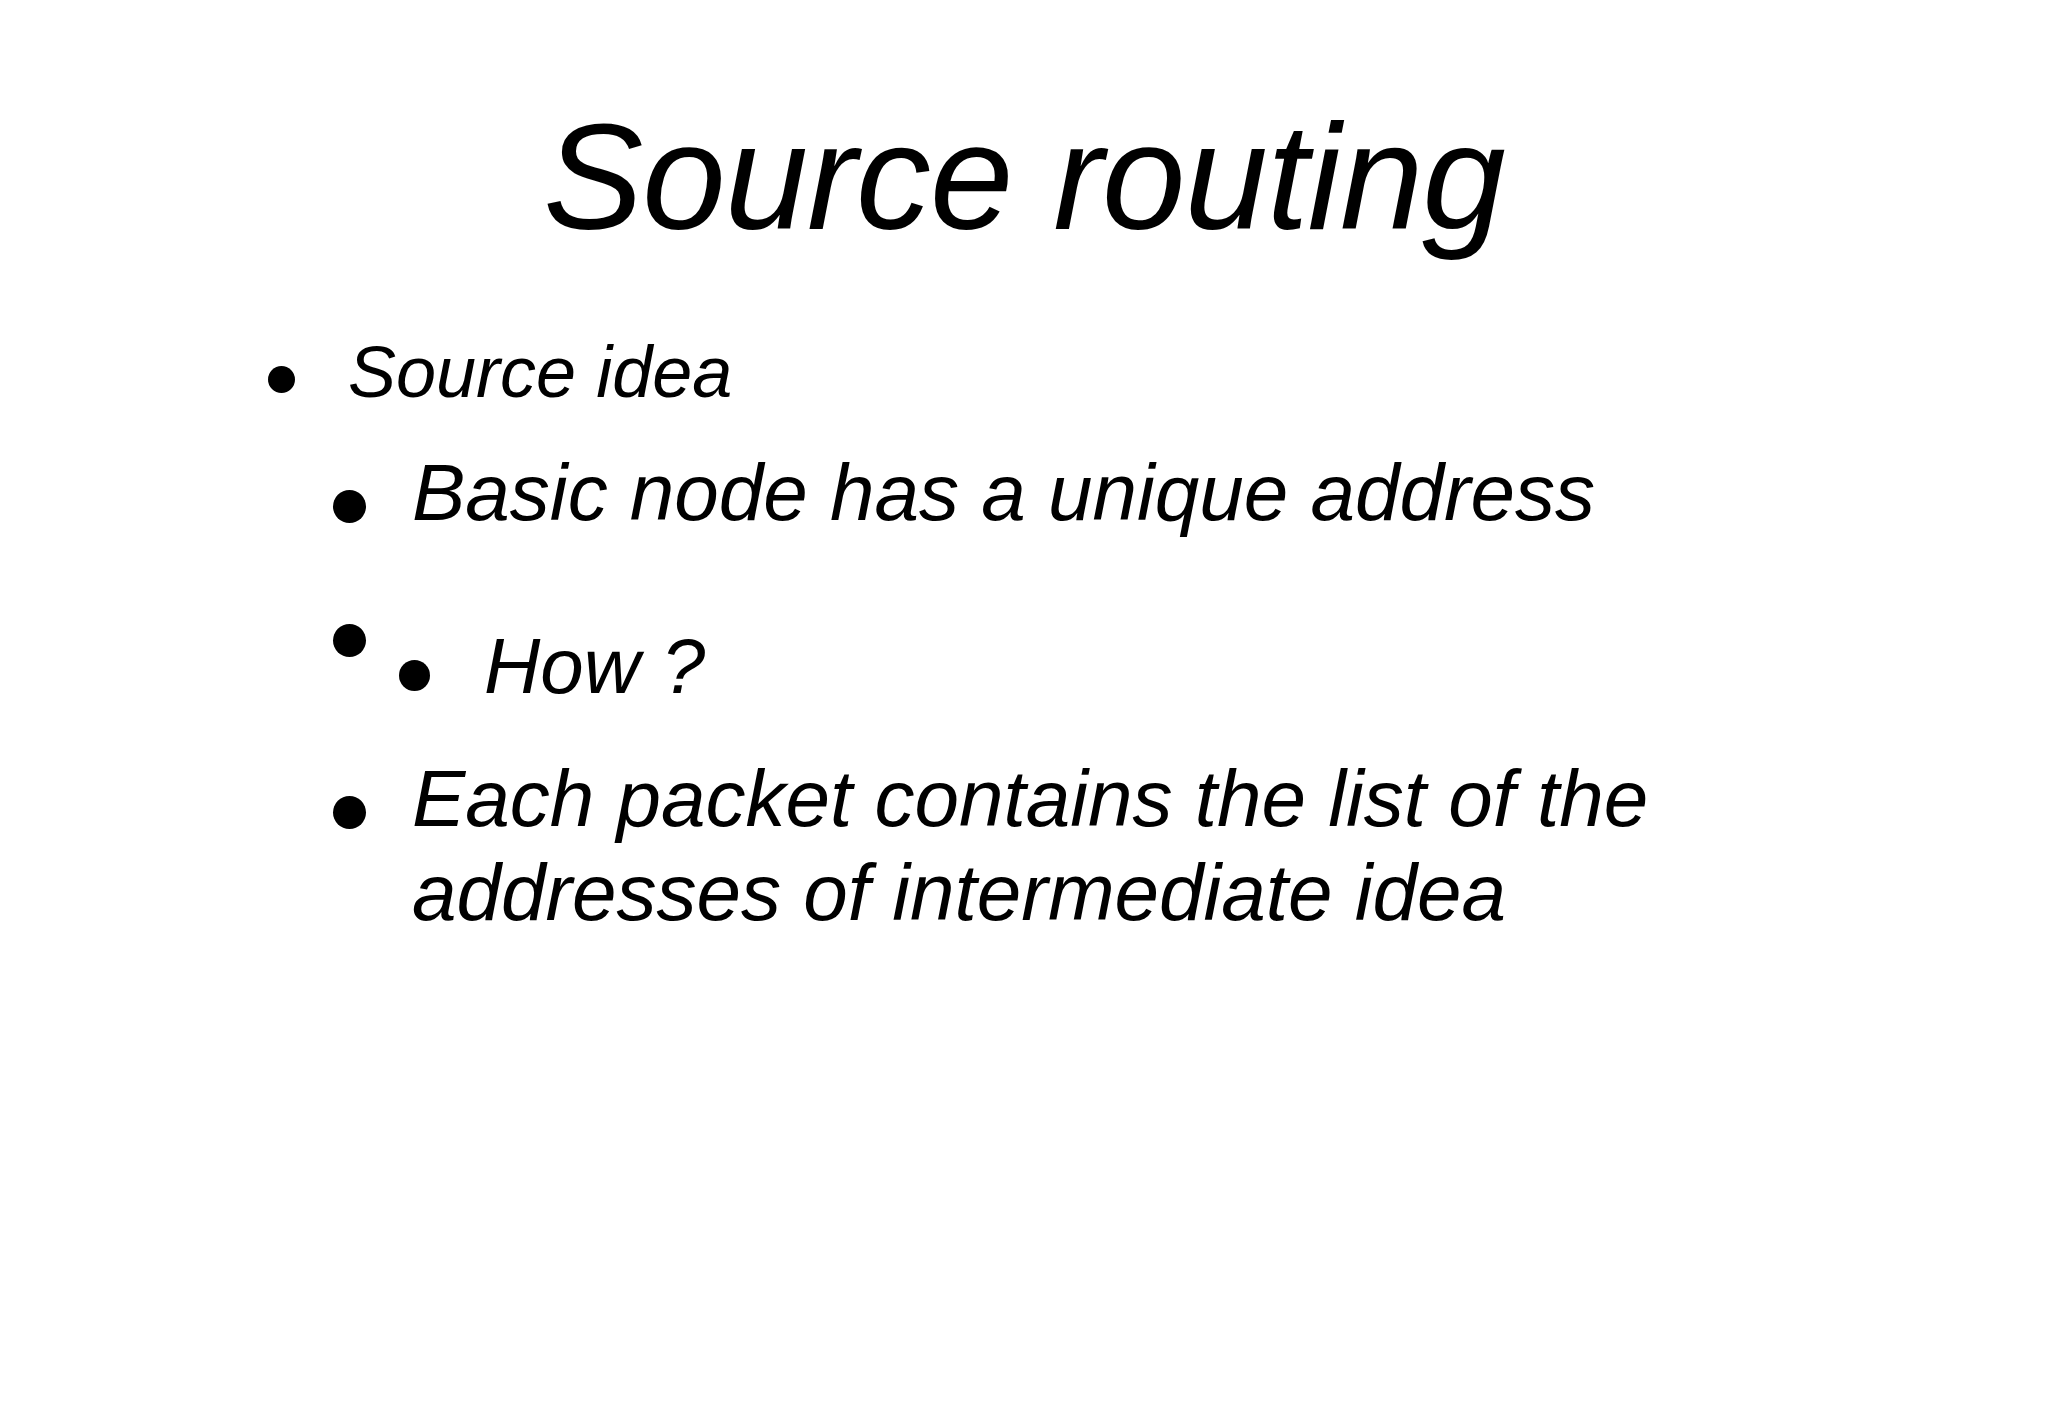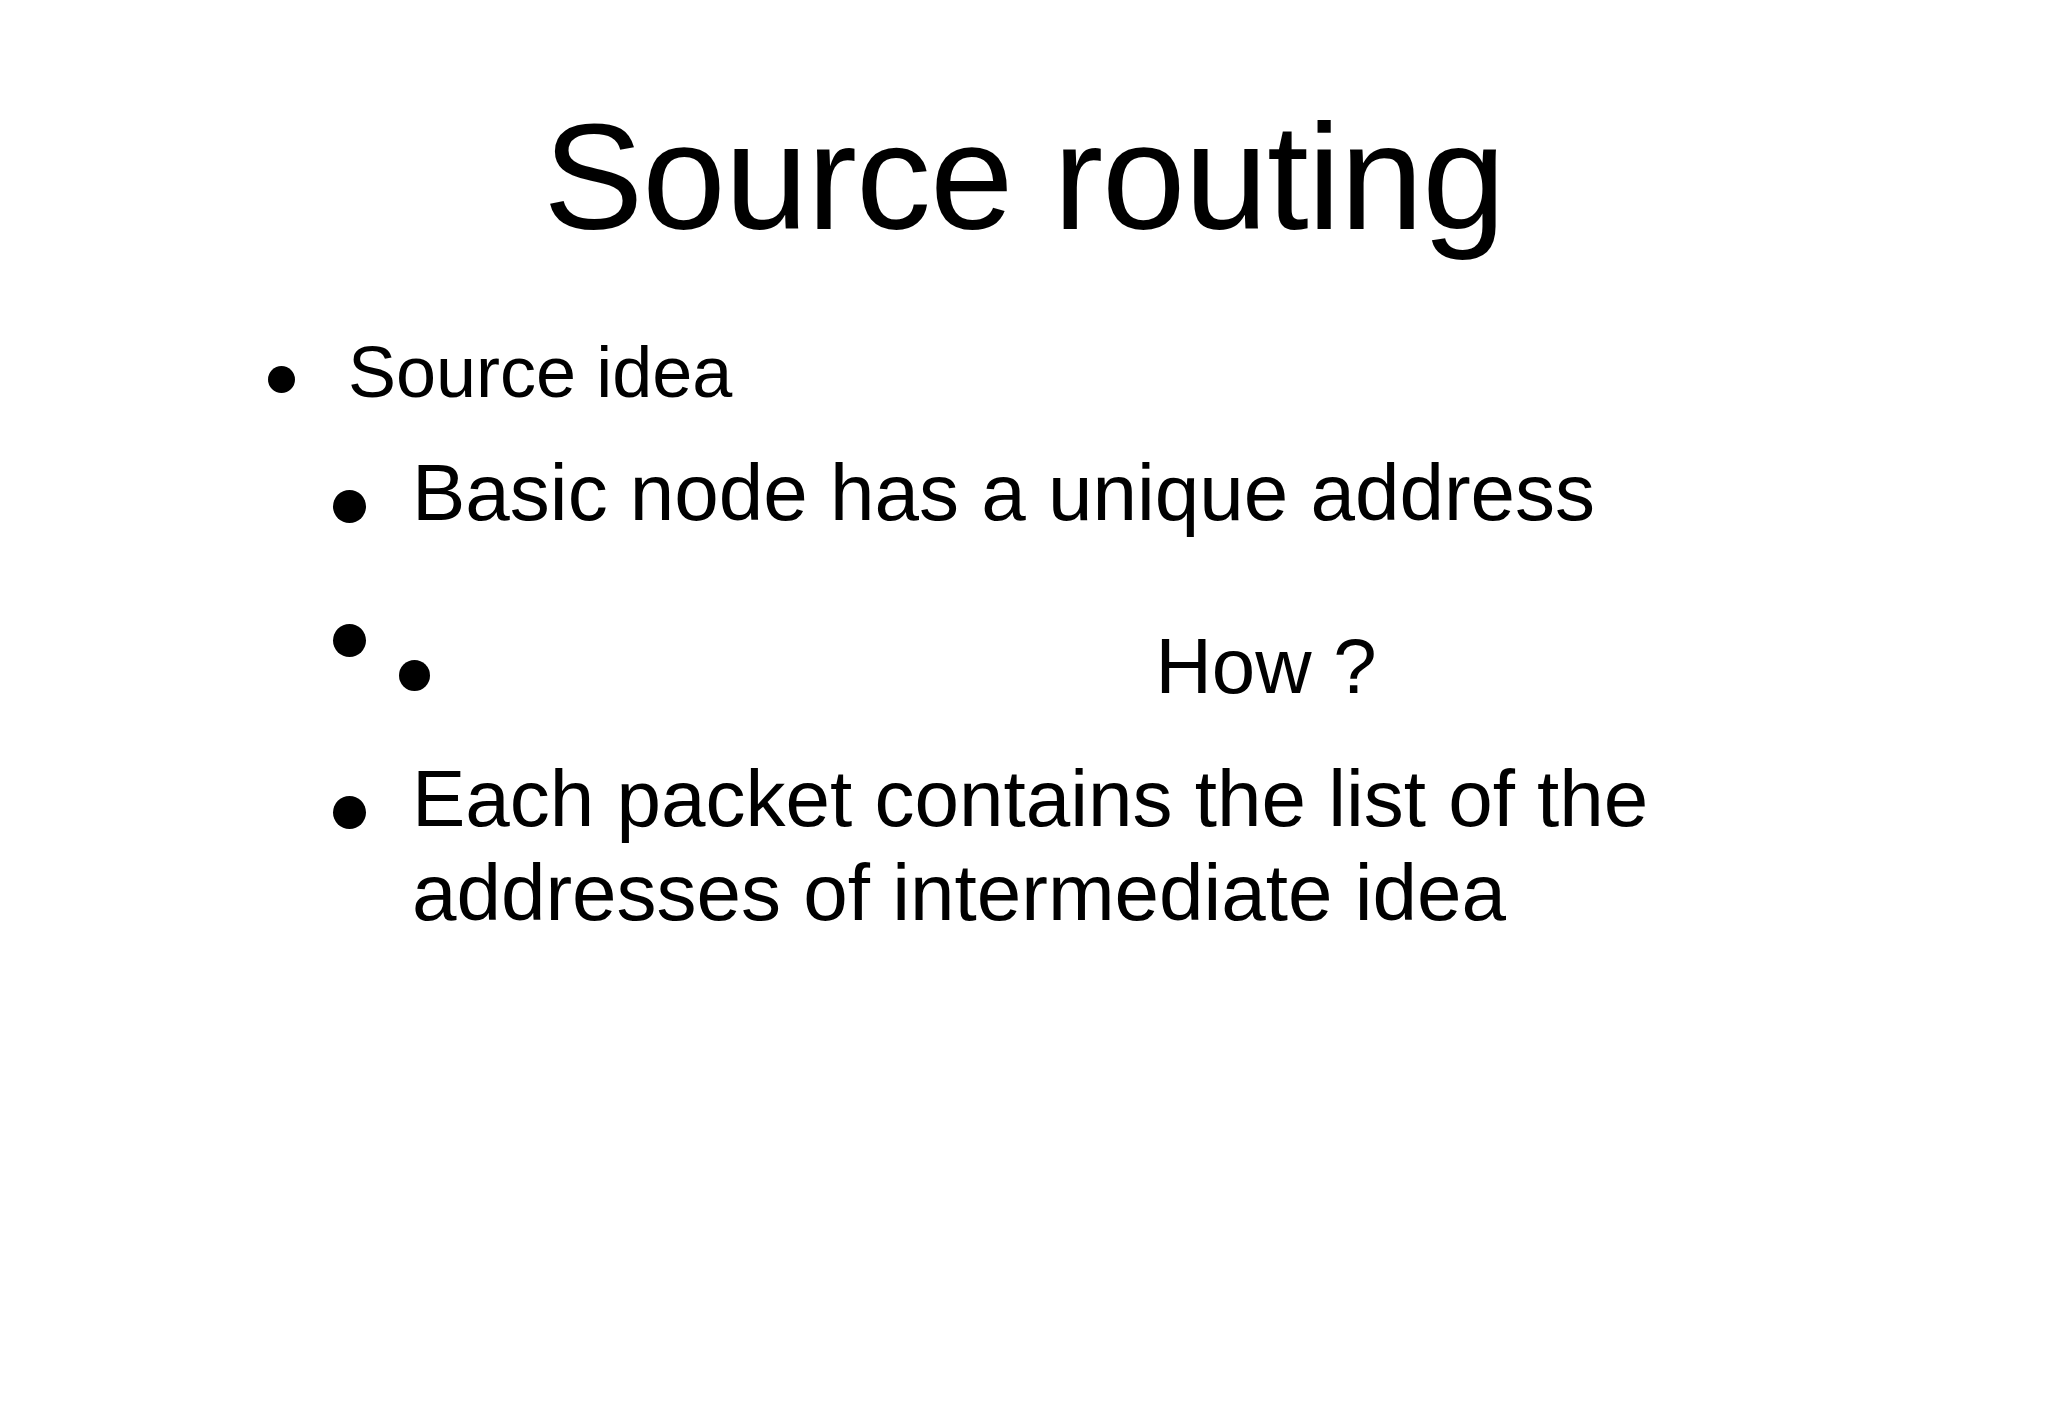--- a/index.html
+++ b/index.html
@@ -14,20 +14,21 @@
     -webkit-font-smoothing: antialiased;
   }
 
   .slide {
     position: relative;
     width: 2048px;
     height: 1372px;
     background: #ffffff;
     overflow: hidden;
     box-sizing: border-box;
+    font-style: italic;
   }
 
   
   .slide-title {
     position: absolute;
     left: 0;
     top: 96px;
     width: 2048px;
     text-align: center;
     font-size: 150px;
@@ -105,21 +106,20 @@
   .lvl3 .marker {
     left: 399px;
     top: 40px;
     width: 31px;
     height: 31px;
   }
   .lvl3 .btext {
     margin-left: 484px;
     font-size: 78px;
     line-height: 92px;
-    text-align: center;
   }
 
   
   .gap-sm { height: 10px; }
   .gap-md { height: 16px; }
 </style>
 </head>
 <body>
 
 <div class="slide">

